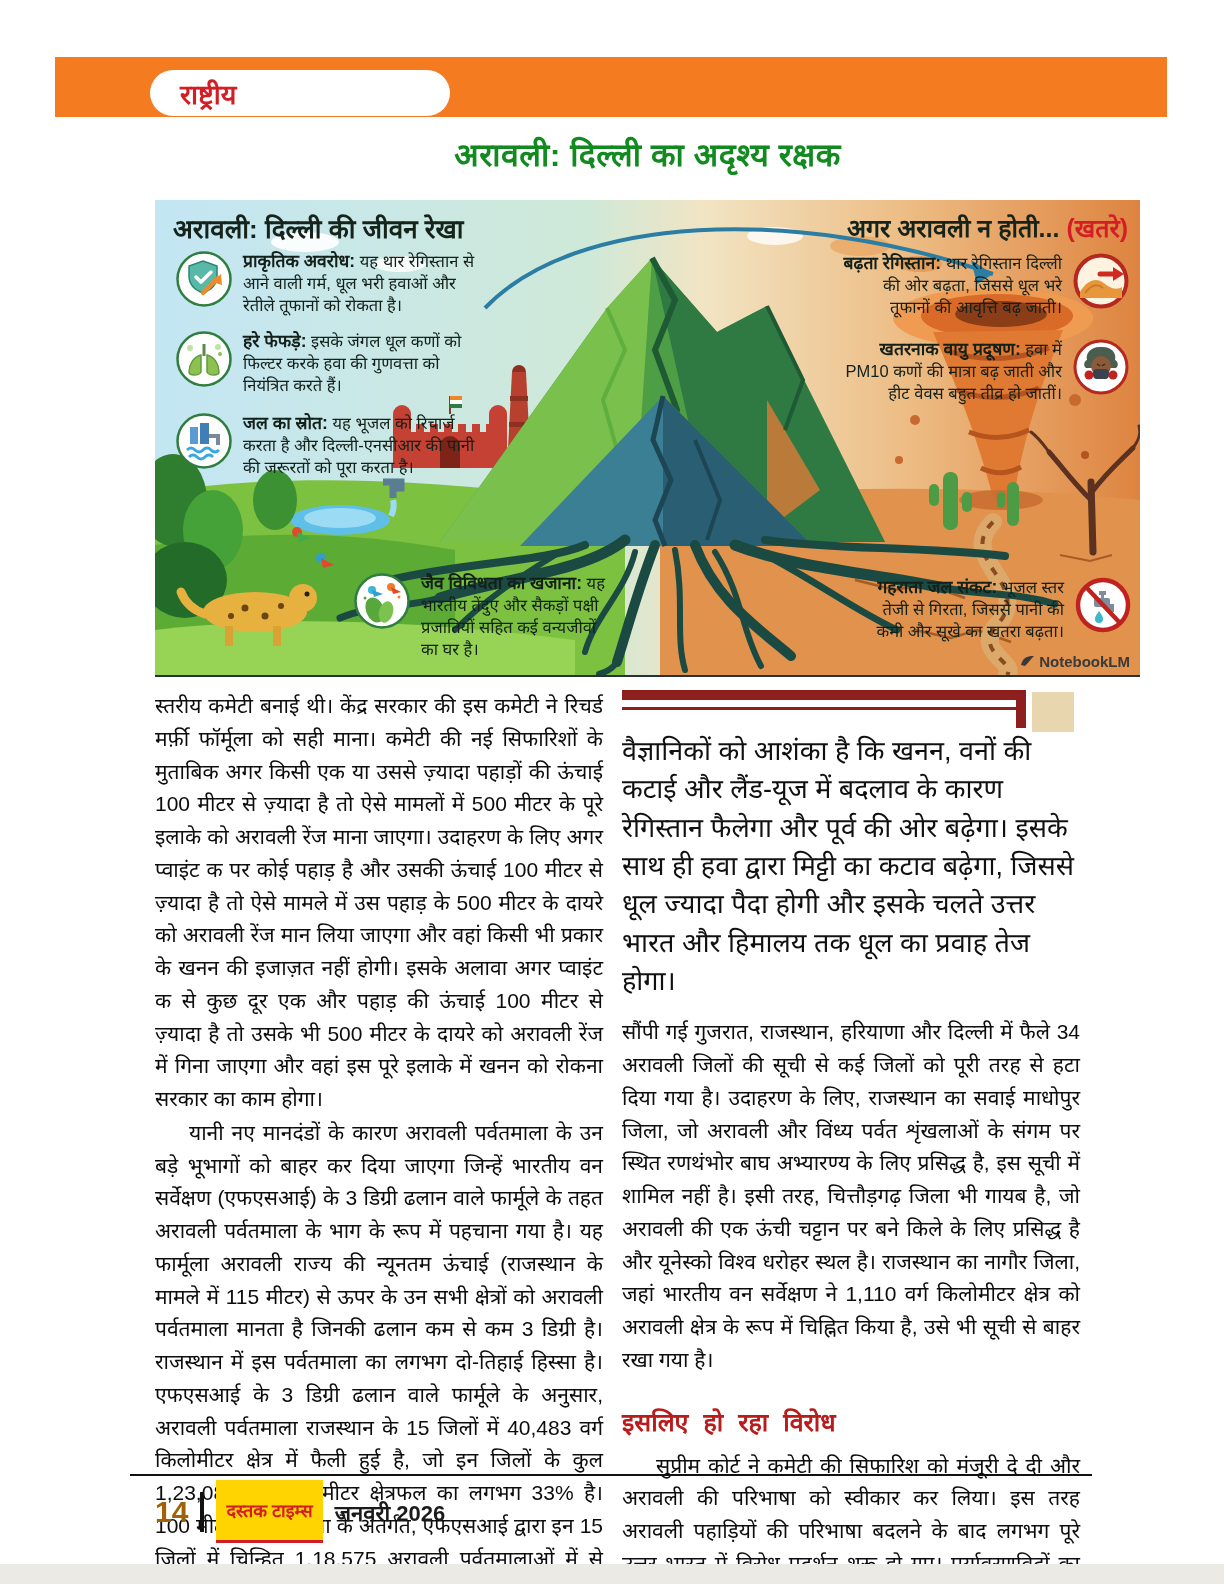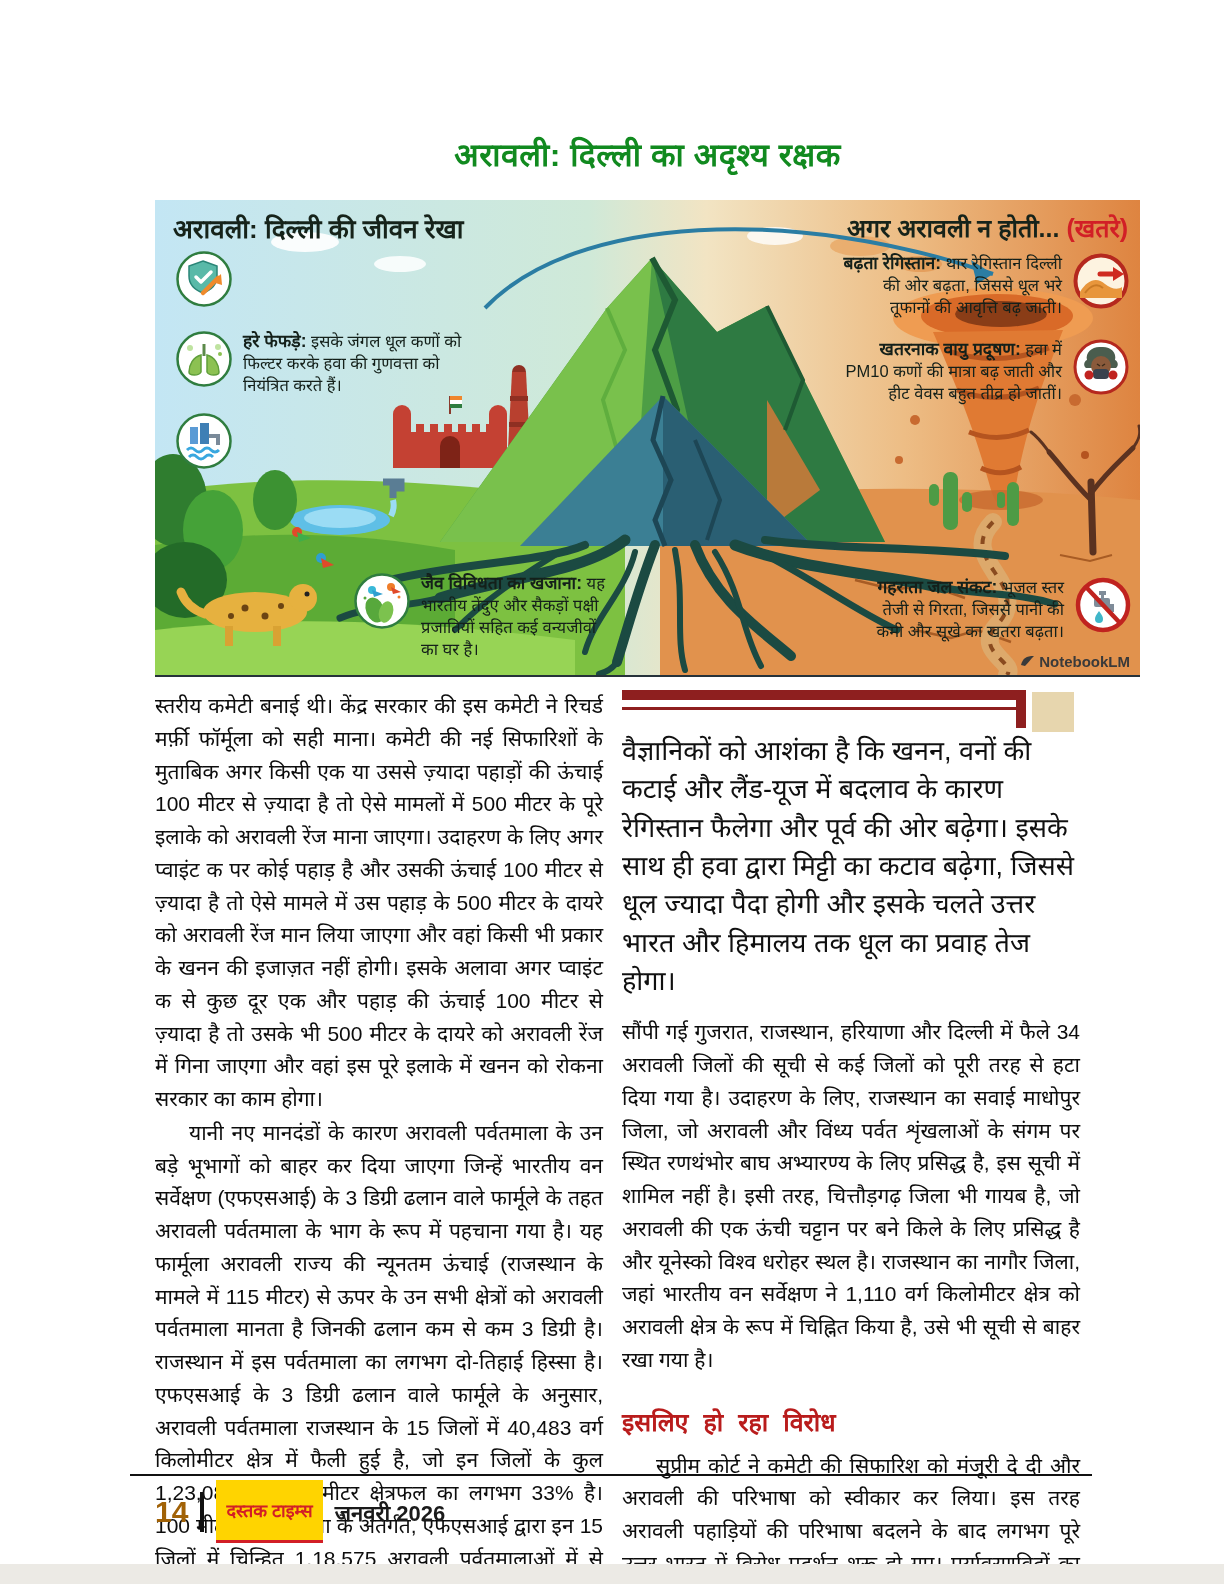--- a/index.html
+++ b/index.html
@@ -67,20 +67,25 @@
   .mag-logo{background:#ffd400;color:#d21f26;font-weight:800;font-size:18px;padding:18px 10px;
         border-bottom:3px solid #d21f26;}
   .issue-date{font-size:22px;font-weight:800;color:#1a1a1a;}
   .bottom-strip{position:absolute;left:0;bottom:0;width:100%;height:20px;background:#eceae5;}
 </style>
 </head>
 <body>
 
 <div class="page">
 
+  <div class="topbar">
+    <div class="section-pill">
+      <span>राष्ट्रीय</span>
+    </div>
+  </div>
 
   <div class="infographic">
     <div class="ig-title">अरावली: दिल्ली का अदृश्य रक्षक</div>
 
     <div class="illustration">
 
       <svg class="scene" width="985" height="475" viewBox="0 0 985 475">
         <defs>
           <linearGradient id="bg" x1="0" y1="0" x2="1" y2="0">
             <stop offset="0" stop-color="#c3e6f4"></stop>
@@ -227,20 +232,24 @@
       <div class="ig-left-head">अरावली: दिल्ली की जीवन रेखा</div>
 
       <div class="ig-item li1">
         <svg class="icn" viewBox="0 0 58 58">
           <circle cx="29" cy="29" r="26.5" fill="#ffffff" stroke="#2f7d3f" stroke-width="2.5"></circle>
           <path d="M28 11l14 5v10c0 9-6 14-14 17-8-3-14-8-14-17V16z" fill="#59b9a8" stroke="#2a8577" stroke-width="1.5"></path>
           <path d="M21 27l5 5 10-10" stroke="#ffffff" stroke-width="3.5" fill="none" stroke-linecap="round" stroke-linejoin="round"></path>
           <path d="M28 43L43 28" stroke="#ef8a2b" stroke-width="4.5" stroke-linecap="round"></path>
           <path d="M46 24l1 11-10-3z" fill="#ef8a2b"></path>
         </svg>
+        <div class="ig-item-text">
+          <span class="t">प्राकृतिक अवरोध:</span>
+          <span>यह थार रेगिस्तान से आने वाली गर्म, धूल भरी हवाओं और रेतीले तूफानों को रोकता है।</span>
+        </div>
       </div>
 
       <div class="ig-item li2">
         <svg class="icn" viewBox="0 0 58 58">
           <circle cx="29" cy="29" r="26.5" fill="#ffffff" stroke="#2f7d3f" stroke-width="2.5"></circle>
           <path d="M29 14v12" stroke="#5c8a4a" stroke-width="3"></path>
           <path d="M26 25c-8 2-12 10-12 17 0 4 10 4 12 0z" fill="#8cc152" stroke="#5f9e3a" stroke-width="1.5"></path>
           <path d="M32 25c8 2 12 10 12 17 0 4-10 4-12 0z" fill="#8cc152" stroke="#5f9e3a" stroke-width="1.5"></path>
           <circle cx="15" cy="18" r="3" fill="#bfe3a0"></circle>
             <circle cx="43" cy="17" r="3" fill="#bfe3a0"></circle>
@@ -254,20 +263,24 @@
 
       <div class="ig-item li3">
         <svg class="icn" viewBox="0 0 58 58">
           <circle cx="29" cy="29" r="26.5" fill="#ffffff" stroke="#2f7d3f" stroke-width="2.5"></circle>
           <rect x="15" y="15" width="8" height="17" fill="#5b9bd5"></rect>
           <rect x="25" y="11" width="9" height="21" fill="#3f7fb5"></rect>
           <path d="M34 24h9v9" stroke="#7a8a99" stroke-width="4" fill="none"></path>
           <path d="M12 38q4-4 8 0t8 0t8 0t8 0" stroke="#39a7df" stroke-width="3" fill="none"></path>
           <path d="M14 45q4-4 8 0t8 0t8 0" stroke="#39a7df" stroke-width="3" fill="none"></path>
         </svg>
+        <div class="ig-item-text">
+          <span class="t">जल का स्रोत:</span>
+          <span>यह भूजल को रिचार्ज करता है और दिल्ली-एनसीआर की पानी की जरूरतों को पूरा करता है।</span>
+        </div>
       </div>
 
       <div class="ig-item li4">
         <svg class="icn" viewBox="0 0 58 58">
           <circle cx="29" cy="29" r="26.5" fill="#ffffff" stroke="#2f7d3f" stroke-width="2.5"></circle>
           <ellipse cx="22" cy="38" rx="9" ry="13" fill="#57a83c" transform="rotate(-22 22 38)"></ellipse>
           <ellipse cx="33" cy="40" rx="7" ry="11" fill="#7cc24e" transform="rotate(16 33 40)"></ellipse>
           <circle cx="19" cy="18" r="4" fill="#39b8d8"></circle>
             <path d="M19 18l11 4-9 3z" fill="#2f9fd0"></path>
           <circle cx="38" cy="15" r="4" fill="#ef7d2a"></circle>

